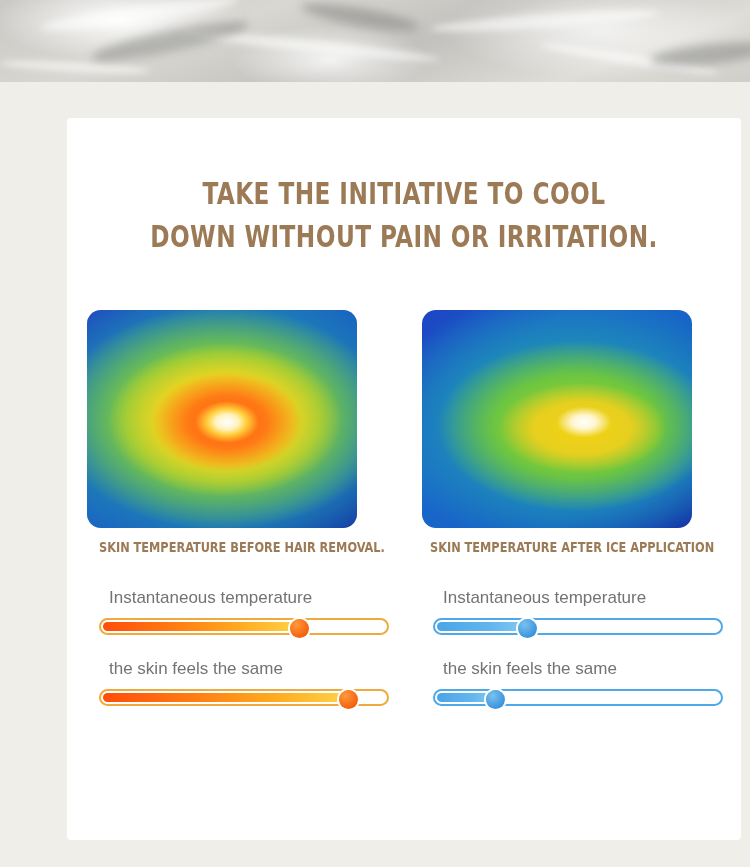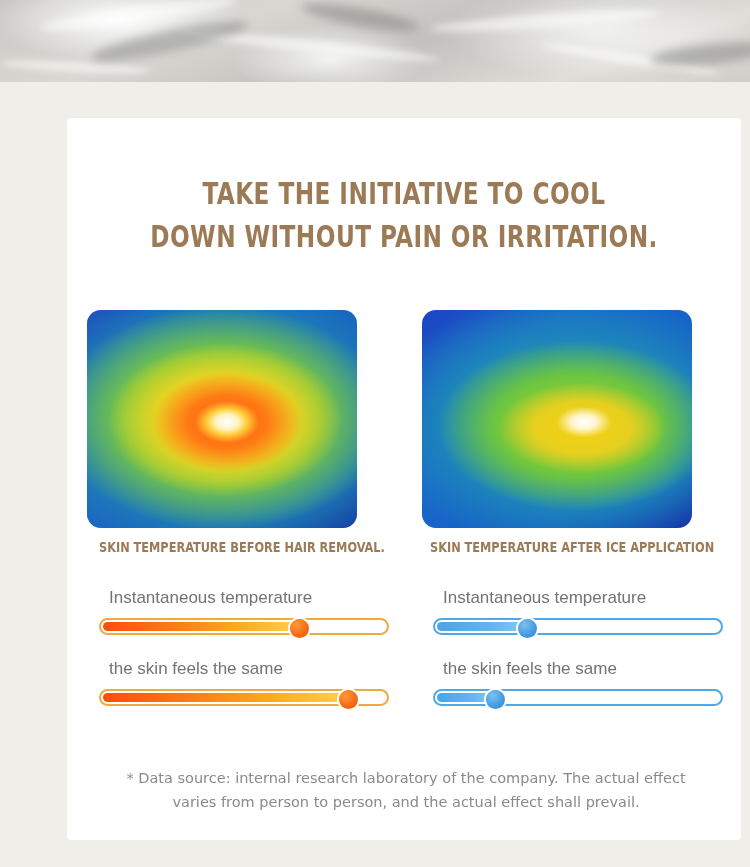--- a/index.html
+++ b/index.html
@@ -238,19 +238,15 @@
       <div class="fill" style="width:90px;"></div>
       <div class="knob" style="left:83px;"></div>
     </div>
 
     <div class="meter-label" style="left:376px; top:541px;">the skin feels the same</div>
     <div class="meter cool" style="left:366px; top:571px;">
       <div class="fill" style="width:58px;"></div>
       <div class="knob" style="left:51px;"></div>
     </div>
 
-    <div class="footnote">
-      <span>* Data source: internal research laboratory of the company. The actual</span>
-      <span>effect varies from person to person, and the actual effect shall prevail.</span>
-    </div>
 
   </div>
 </div>
 
 </body></html>

